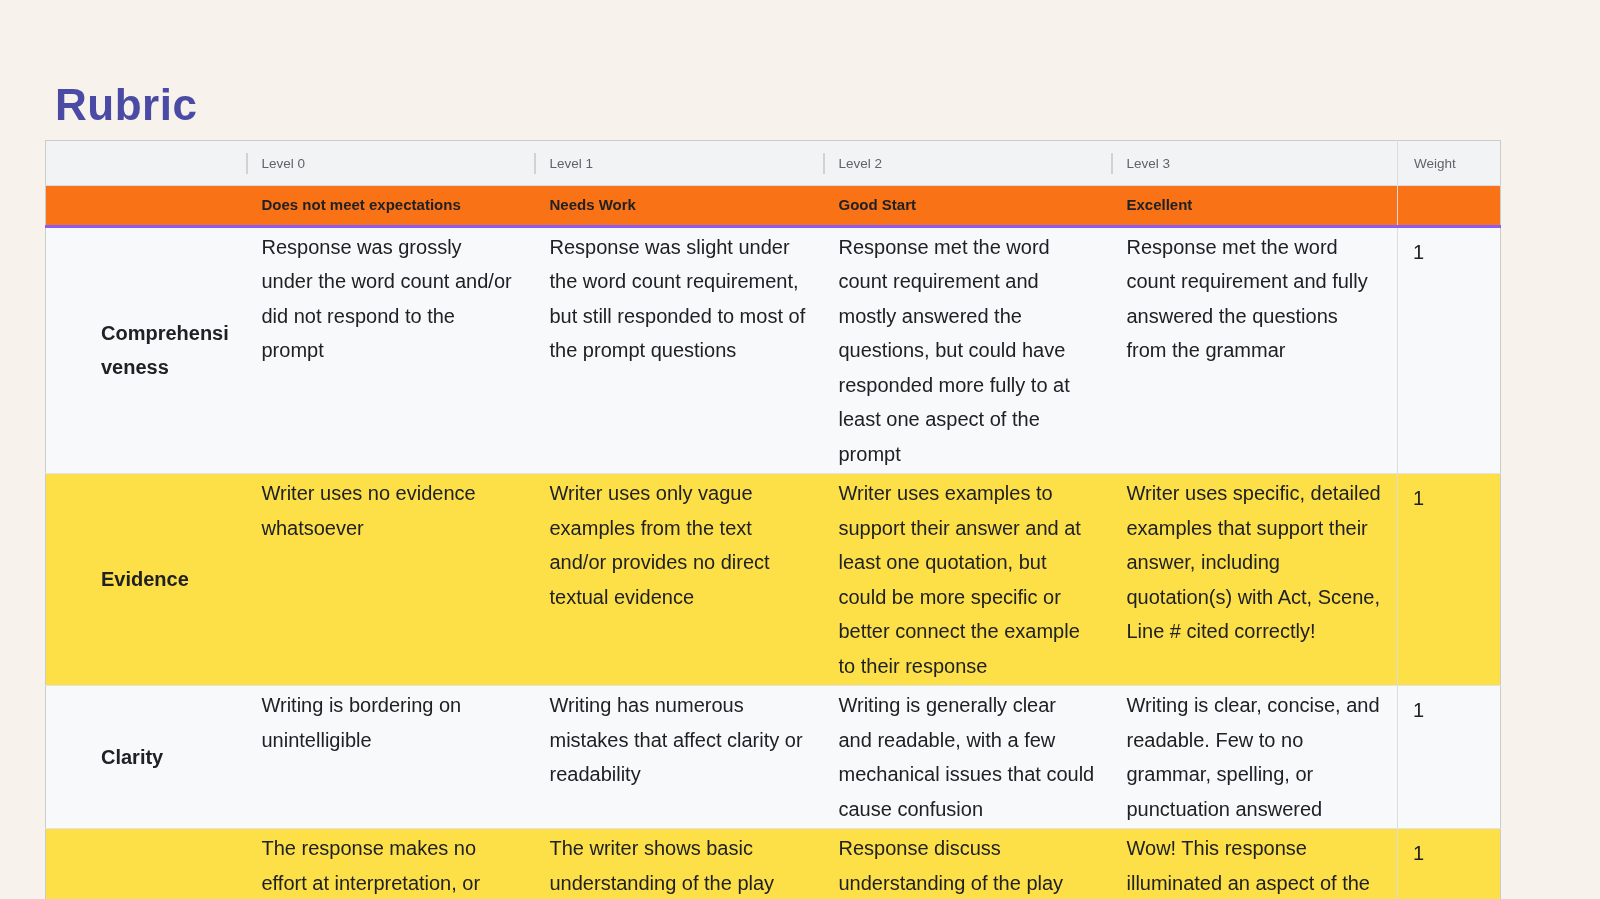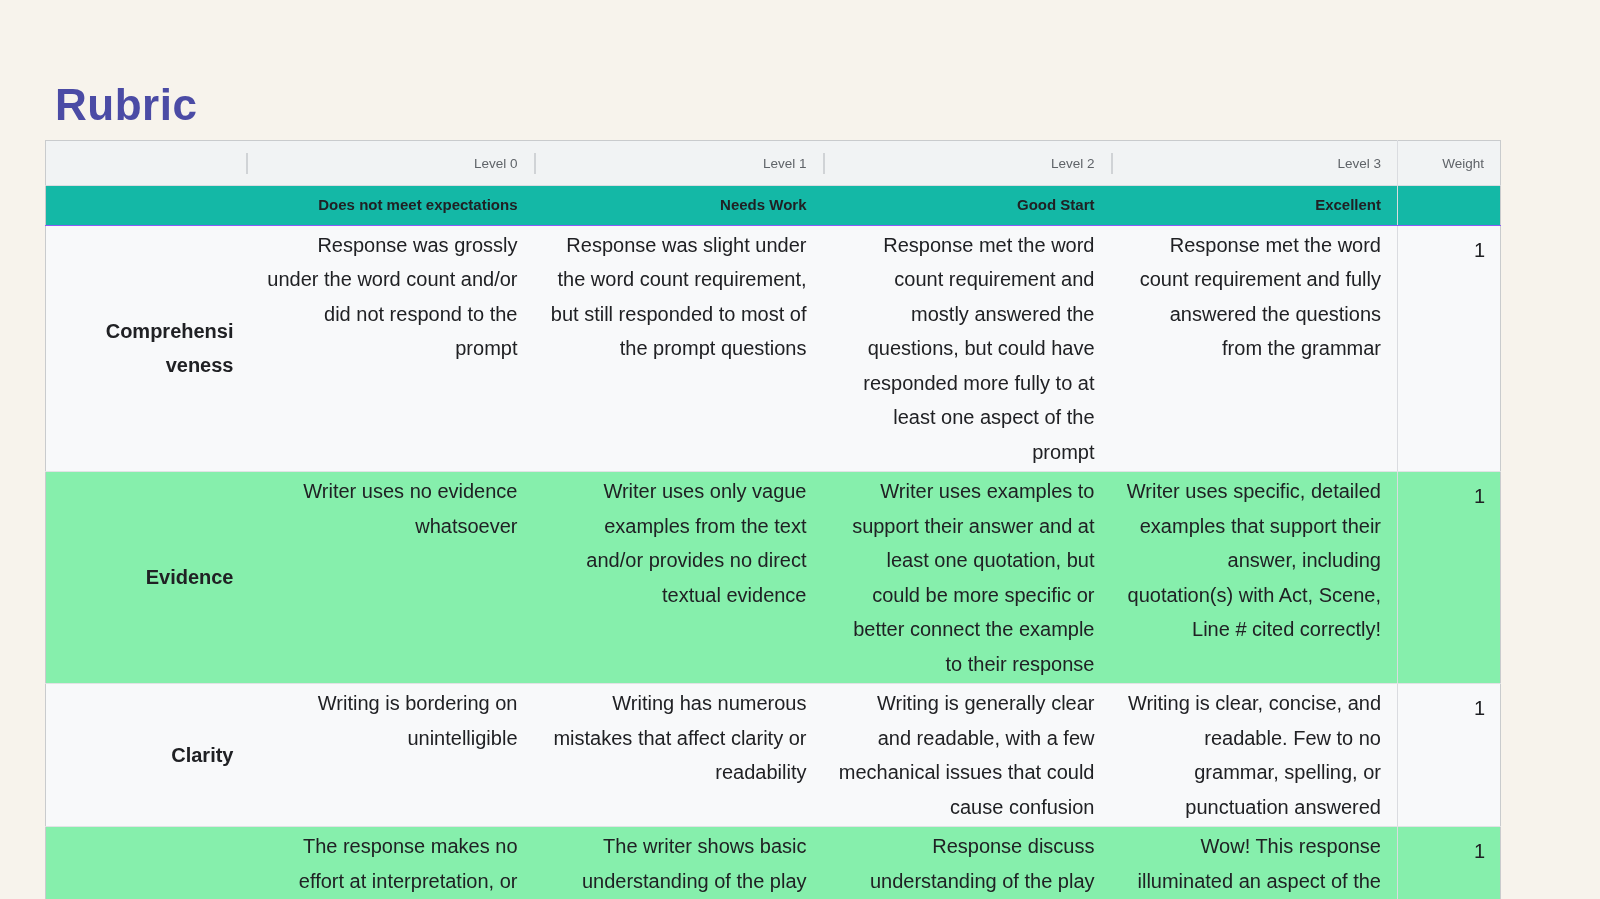--- a/index.html
+++ b/index.html
@@ -24,21 +24,21 @@
     position: absolute;
     left: 45px;
     top: 140px;
     width: 1455px;
     border-collapse: collapse;
     table-layout: fixed;
     background: #FFFFFF;
     border: 1px solid #C9CBCD;
   }
   th, td {
-    text-align: right;
+    text-align: left;
     vertical-align: top;
     font-weight: 400;
   }
   
   tr.head th {
     background: #F1F3F4;
     height: 45px;
     vertical-align: middle;
     color: #5F6368;
     font-size: 13.5px;
@@ -55,33 +55,33 @@
     width: 2px;
     height: 21px;
     background: #D0D3D6;
   }
   
   tr.ratings td {
     padding: 2px 16px;
     font-size: 15px;
     font-weight: 700;
     line-height: 34.5px;
-    border-bottom: 1px solid #8b5cf6;
-    background: #14b8a6;
+    border-bottom: 3px solid #8b5cf6;
+    background: #f97316;
   }
   
   tr.crit-row td {
     padding: 2px 16px;
     font-size: 20px;
     line-height: 34.5px;
     border-bottom: 1px solid #E2E3E5;
   }
   tr.crit-row:last-child td { border-bottom: none; }
   tr.stripe td { background: #F8F9FA; }
-  tr.plain td { background: #86efac; }
+  tr.plain td { background: #fde047; }
   td.crit-name {
     vertical-align: middle;
     font-weight: 700;
     padding-left: 55px !important;
     padding-right: 12px !important;
     word-break: break-all;
     line-height: 34.5px;
   }
   td.weight, th.weight-h {
     border-left: 1px solid #DADCE0;

